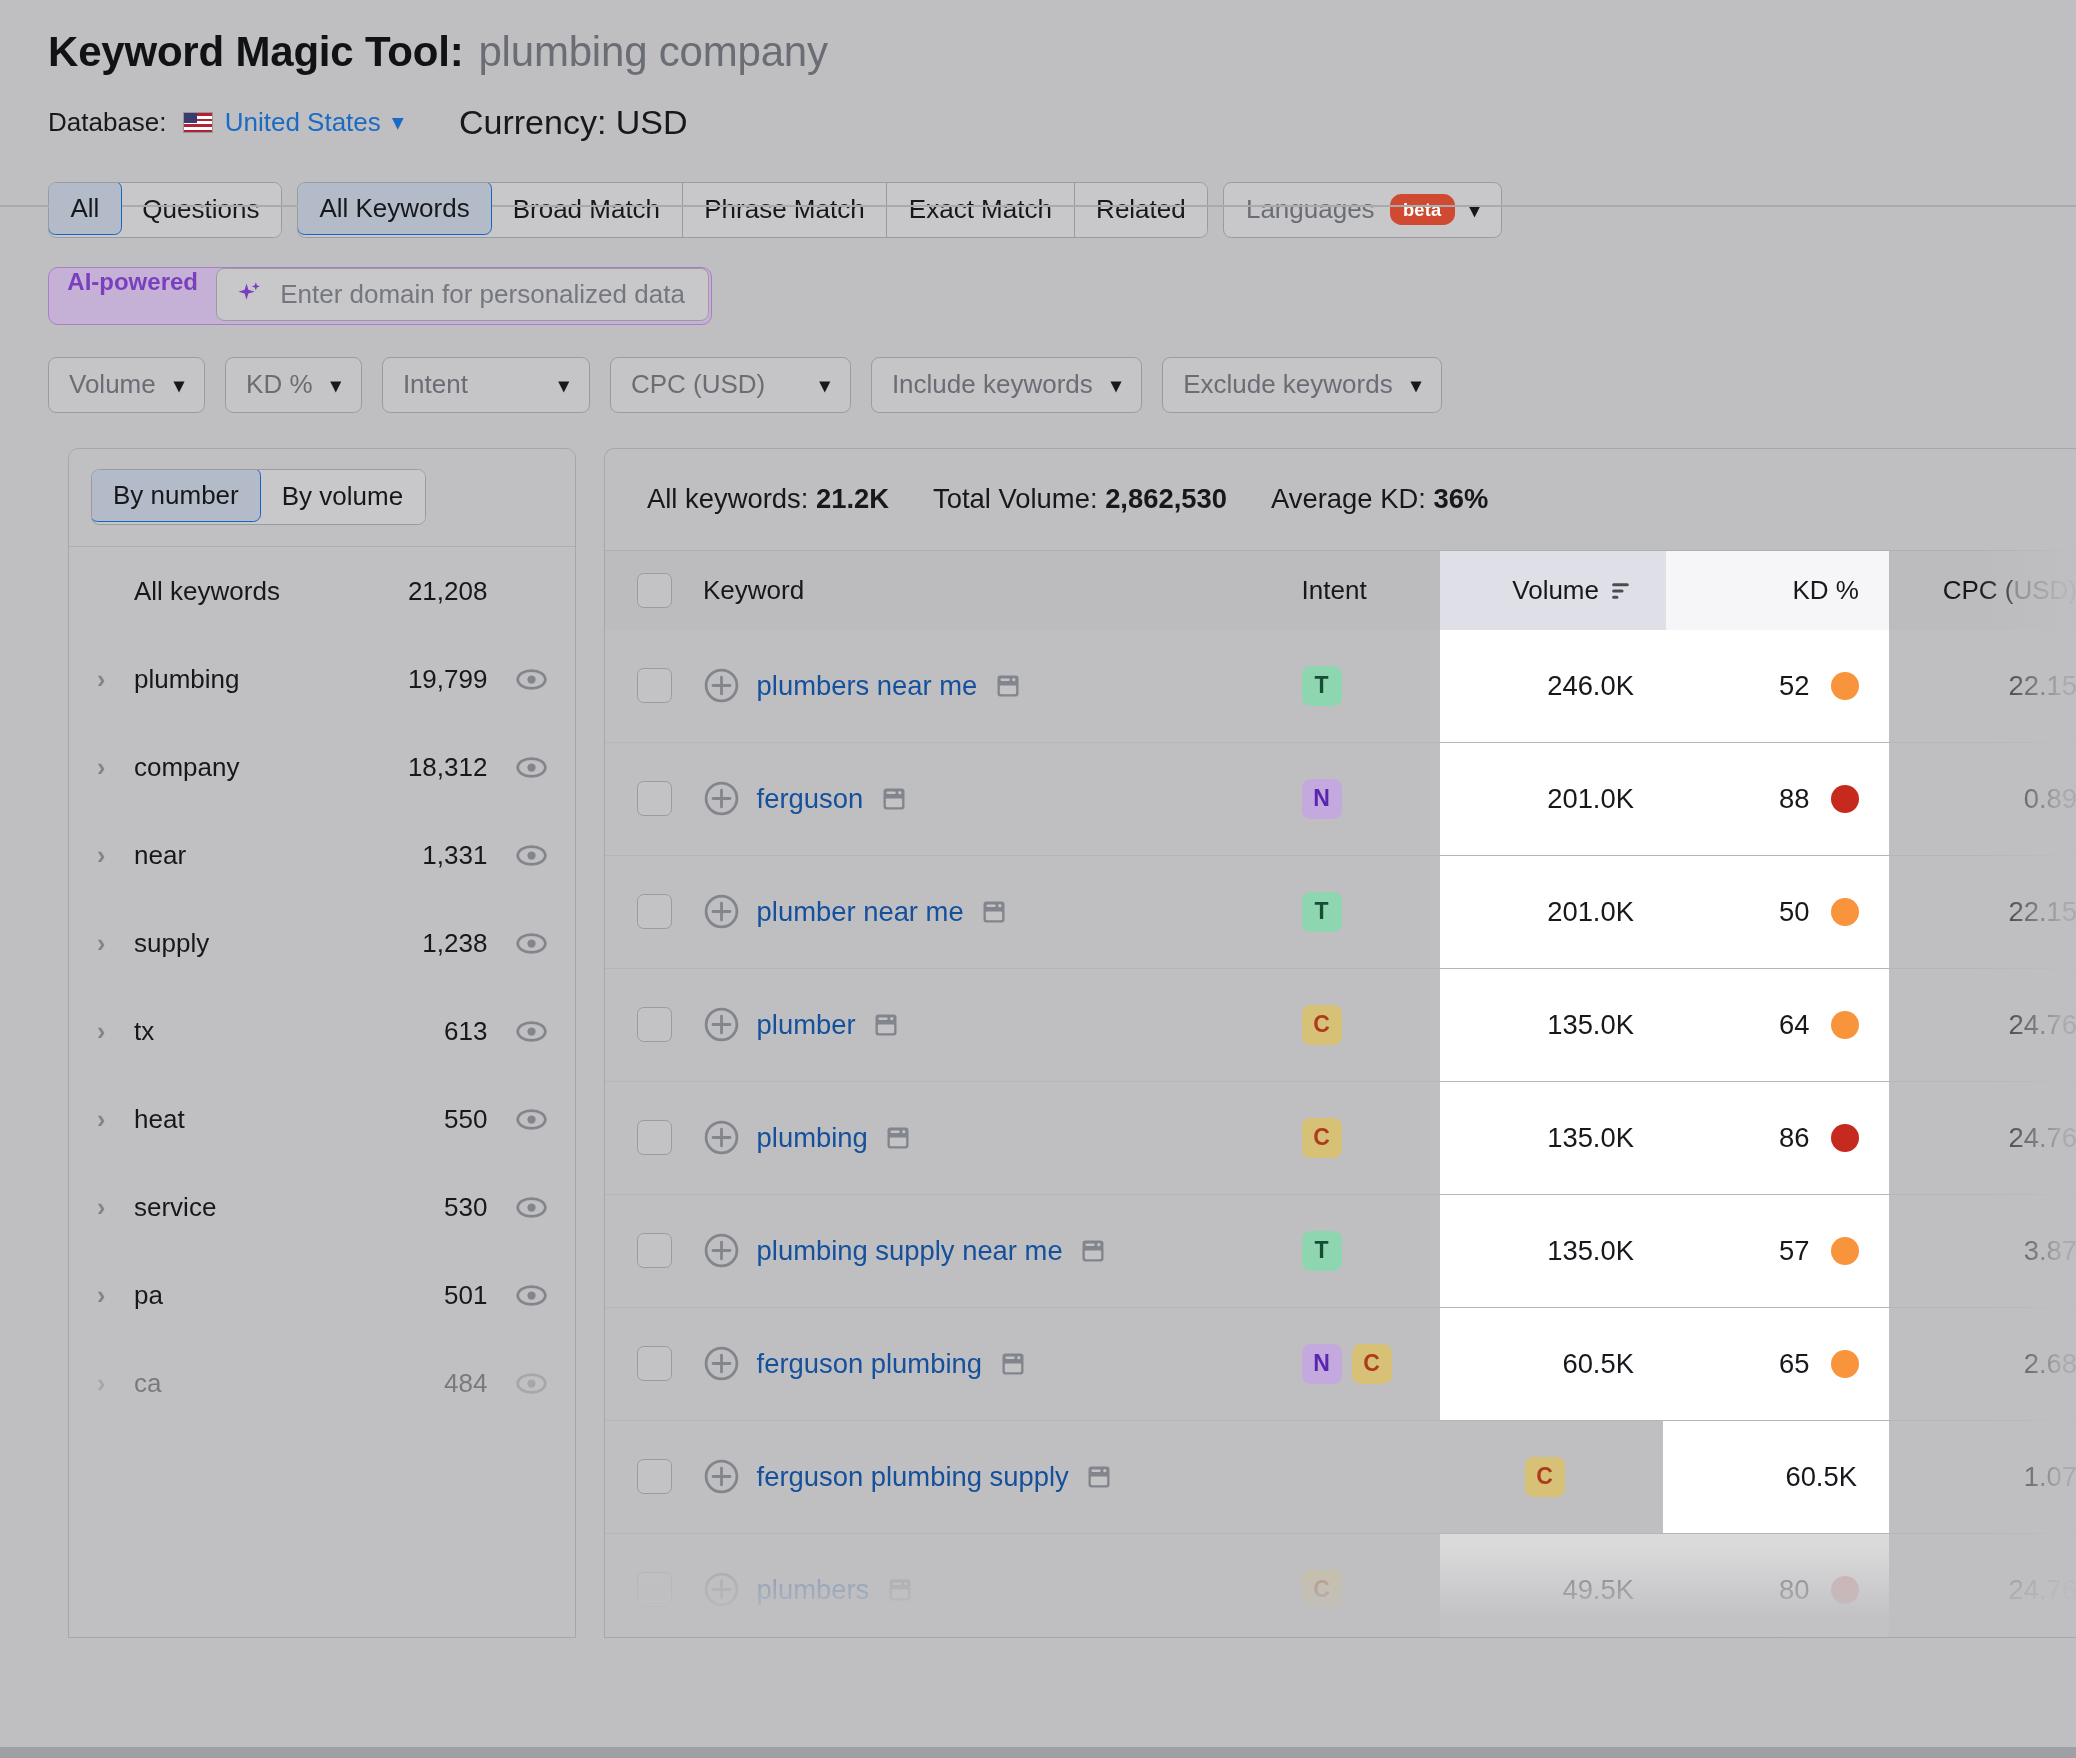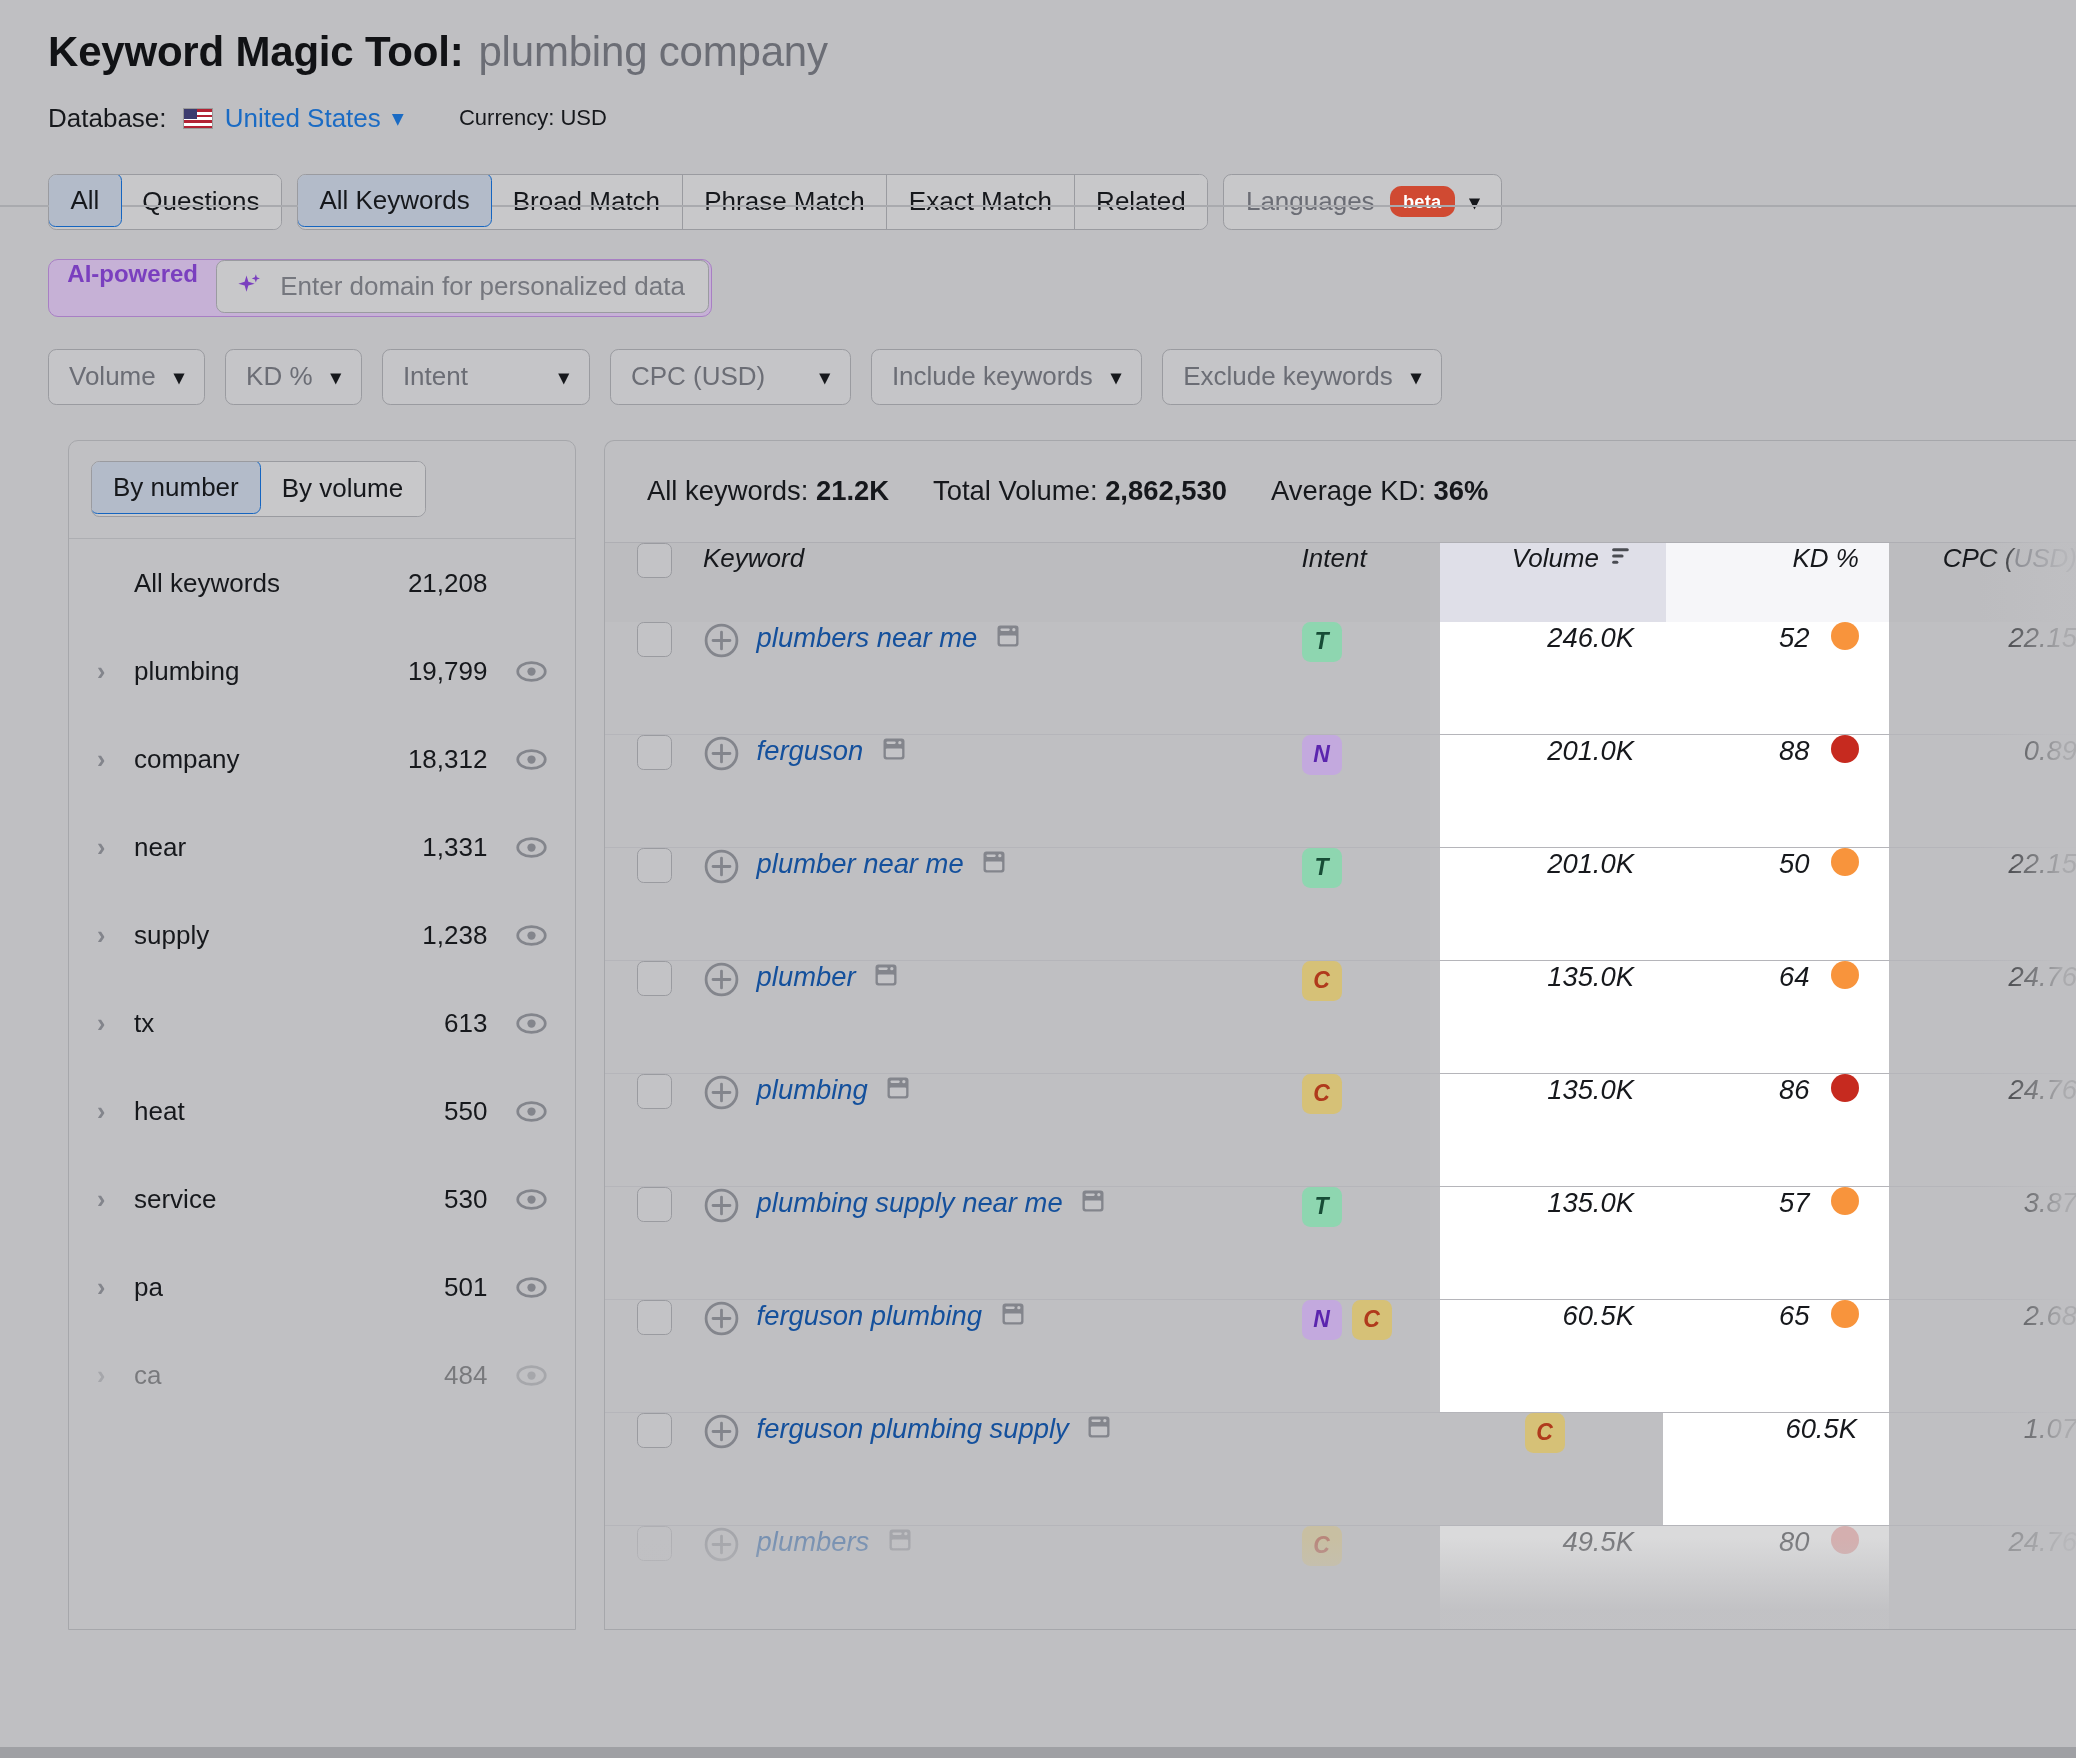--- a/index.html
+++ b/index.html
@@ -21,21 +21,21 @@
   .flag {
     display: inline-block; width: 30px; height: 21px; position: relative;
     background: #b22234; border: 0.8px solid #999; overflow: hidden; vertical-align: middle;
     margin-left: 5px;
   }
   .flag .stripes { position: absolute; inset: 0;
     background: repeating-linear-gradient(to bottom, #b22234 0 2.8px, #ffffff 2.8px 5.6px); }
   .flag .canton { position: absolute; left: 0; top: 0; width: 13.3px; height: 10.8px; background: #3c3b6e; }
   .db-link { color: #1a6bc4; cursor: pointer; }
   .db-caret { color: #1a6bc4; font-size: 21px; font-weight: bold; }
-  .meta-cur { font-size: 22px; color: #16181c; }
+  .meta-cur { font-size: 34px; color: #16181c; }
   .header-rule { position: absolute; left: 0; top: 205px; width: 2077px; height: 1.7px; background: #a9aaae; }
 
   
   .toolbar { padding: 0 0 0 48px; margin-top: 40px; }
   .tabrow { display: flex; align-items: center; gap: 15px; }
   .seg {
     display: flex; border: 1.2px solid #9a9ba0; border-radius: 8.3px;
     background: #c8c8ca; overflow: hidden; height: 56px;
   }
   .seg .segbtn {
@@ -114,21 +114,21 @@
     border-right: none; border-radius: 10px 0 0 0; overflow: hidden; height: 1190px;
     position: relative;
   }
   .stats { display: flex; align-items: center; gap: 44px; height: 101px; padding-left: 42px;
            font-size: 27.4px; color: #16181c; }
   .stats b { font-weight: bold; }
 
   .thead { display: flex; height: 80px; align-items: stretch; background: #bcbcbf;
            border-top: 1.2px solid #aeaeb3; }
   .tr { display: flex; height: 113px; align-items: stretch; border-bottom: 1.2px solid #b5b5ba; }
-  .cell { display: flex; align-items: flex-start; font-style: italic; }
+  .cell { display: flex; align-items: center; }
   .c-check { width: 98px; justify-content: center; }
   .c-kw { flex: 1; padding-left: 0; gap: 16.6px; min-width: 0; }
   .c-intent { width: 150px; justify-content: flex-start; gap: 10px; padding-left: 11.6px; }
   .c-vol { width: 226px; justify-content: flex-end; padding-right: 32px; background: #ffffff; }
   .c-kd { width: 223px; justify-content: flex-end; padding-right: 30px; background: #ffffff; gap: 21.6px; }
   .c-cpc { width: 188px; justify-content: flex-end; padding-right: 0px; }
 
   .thead .c-vol { background: #dfdfe8; }
   .thead .c-kd  { background: #f6f6f9; }
   .thead .c-cpc { background: #bcbcbf; }

